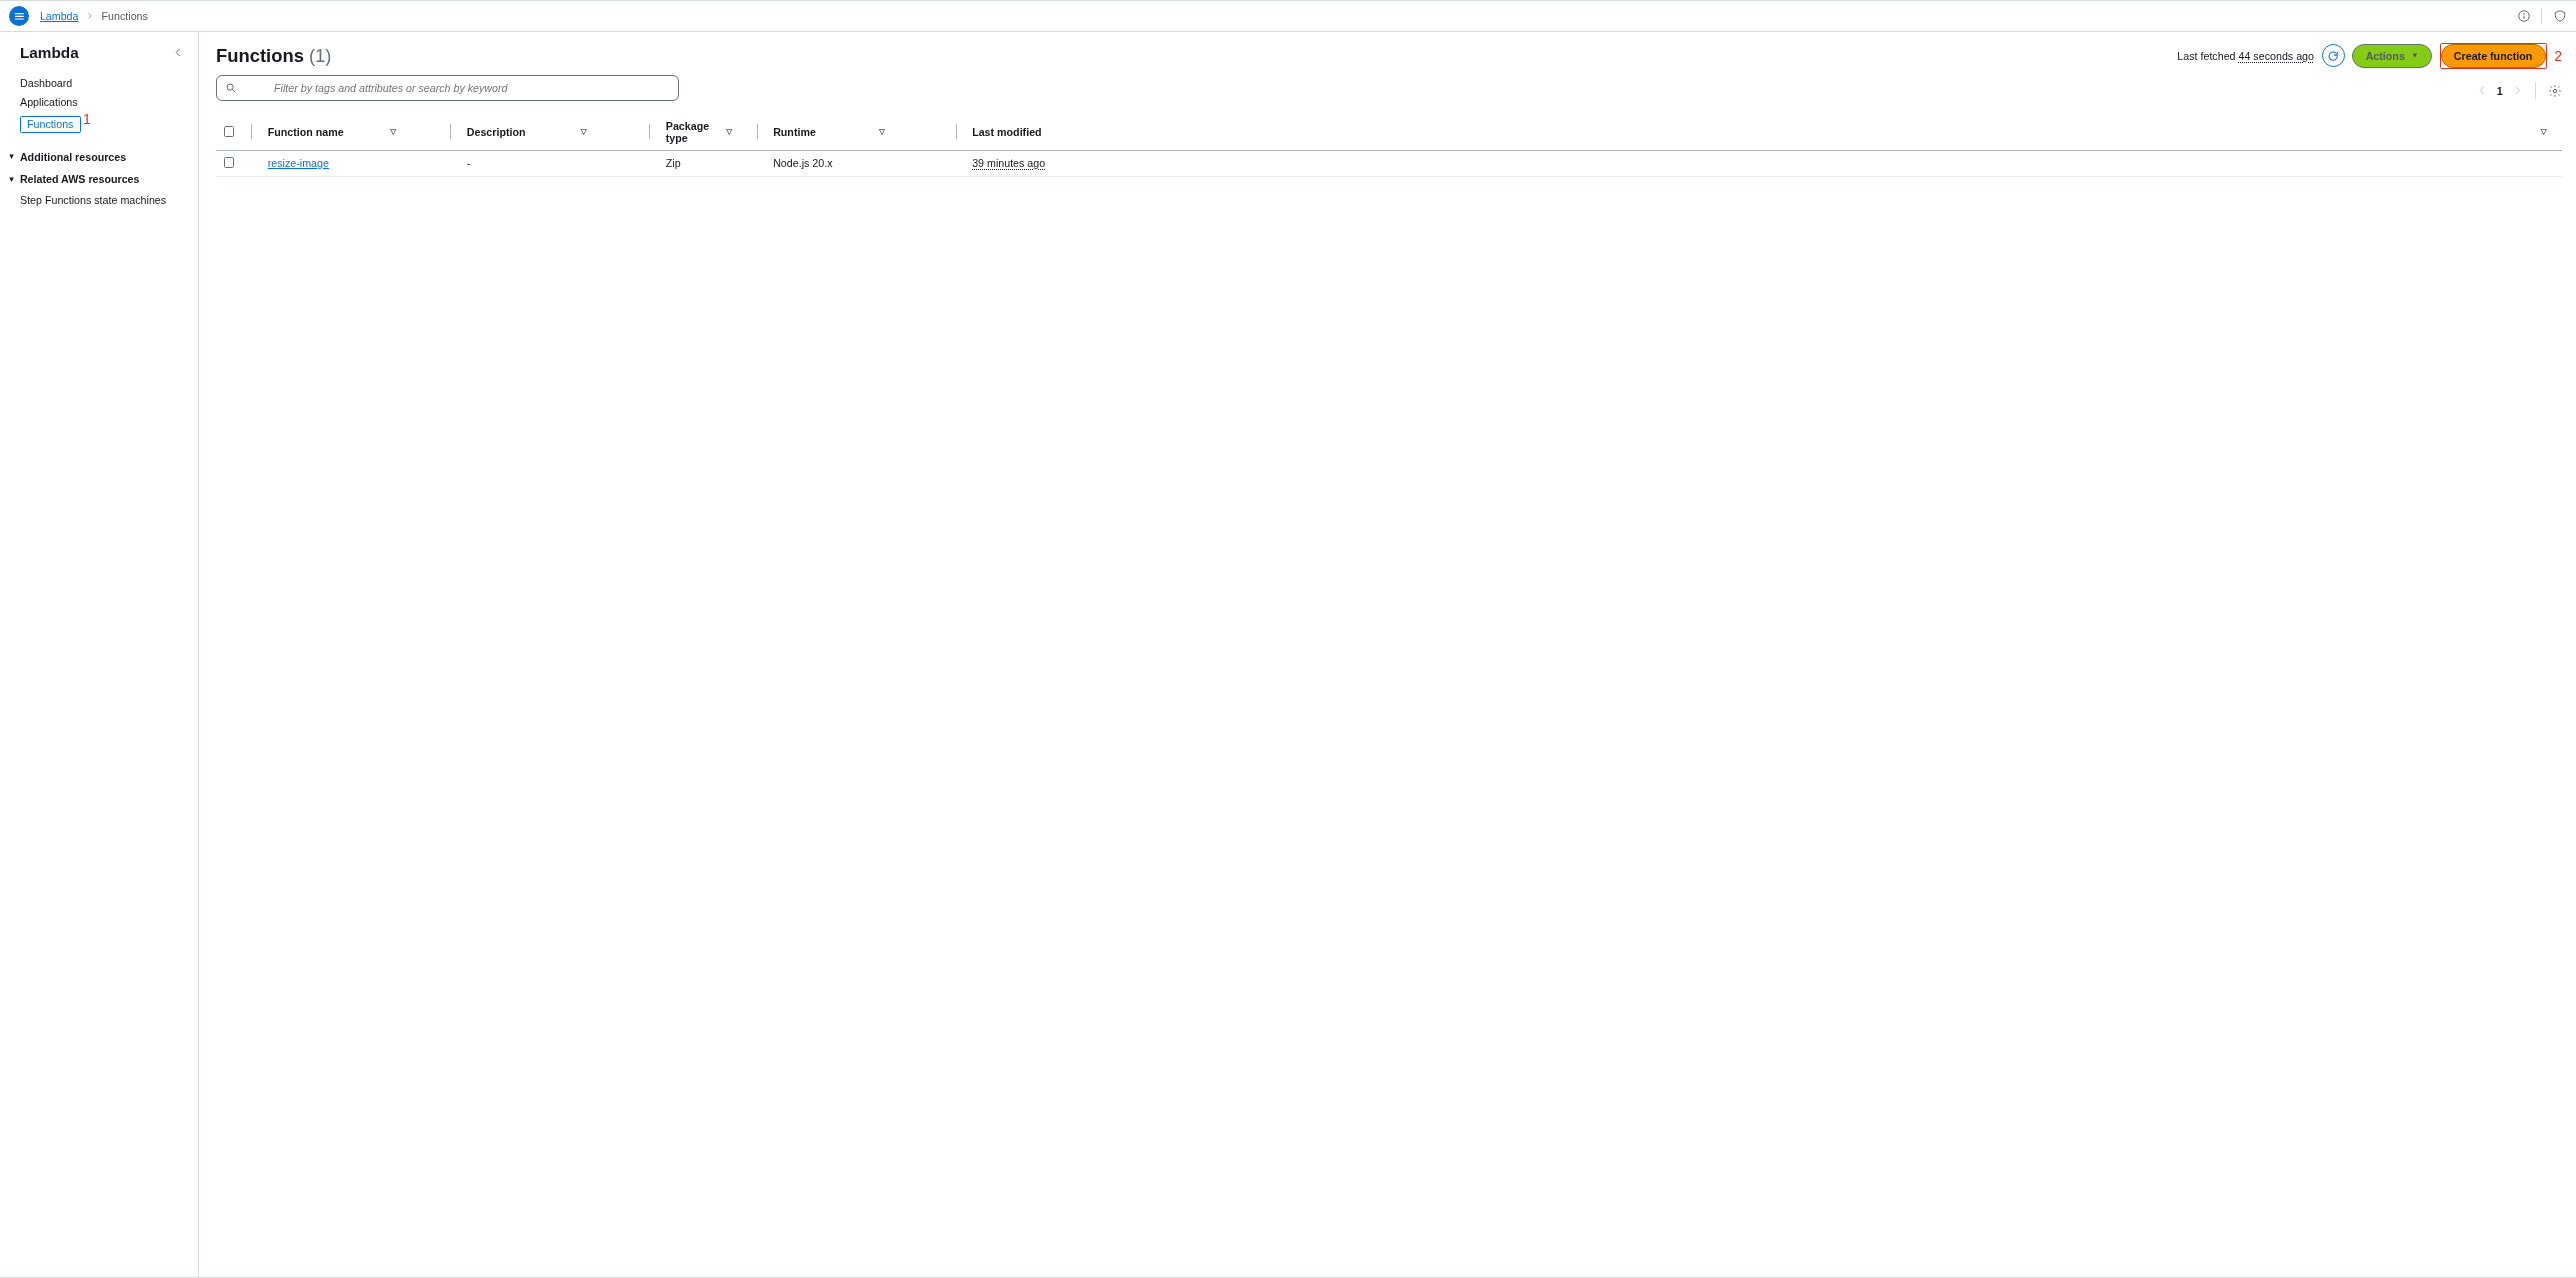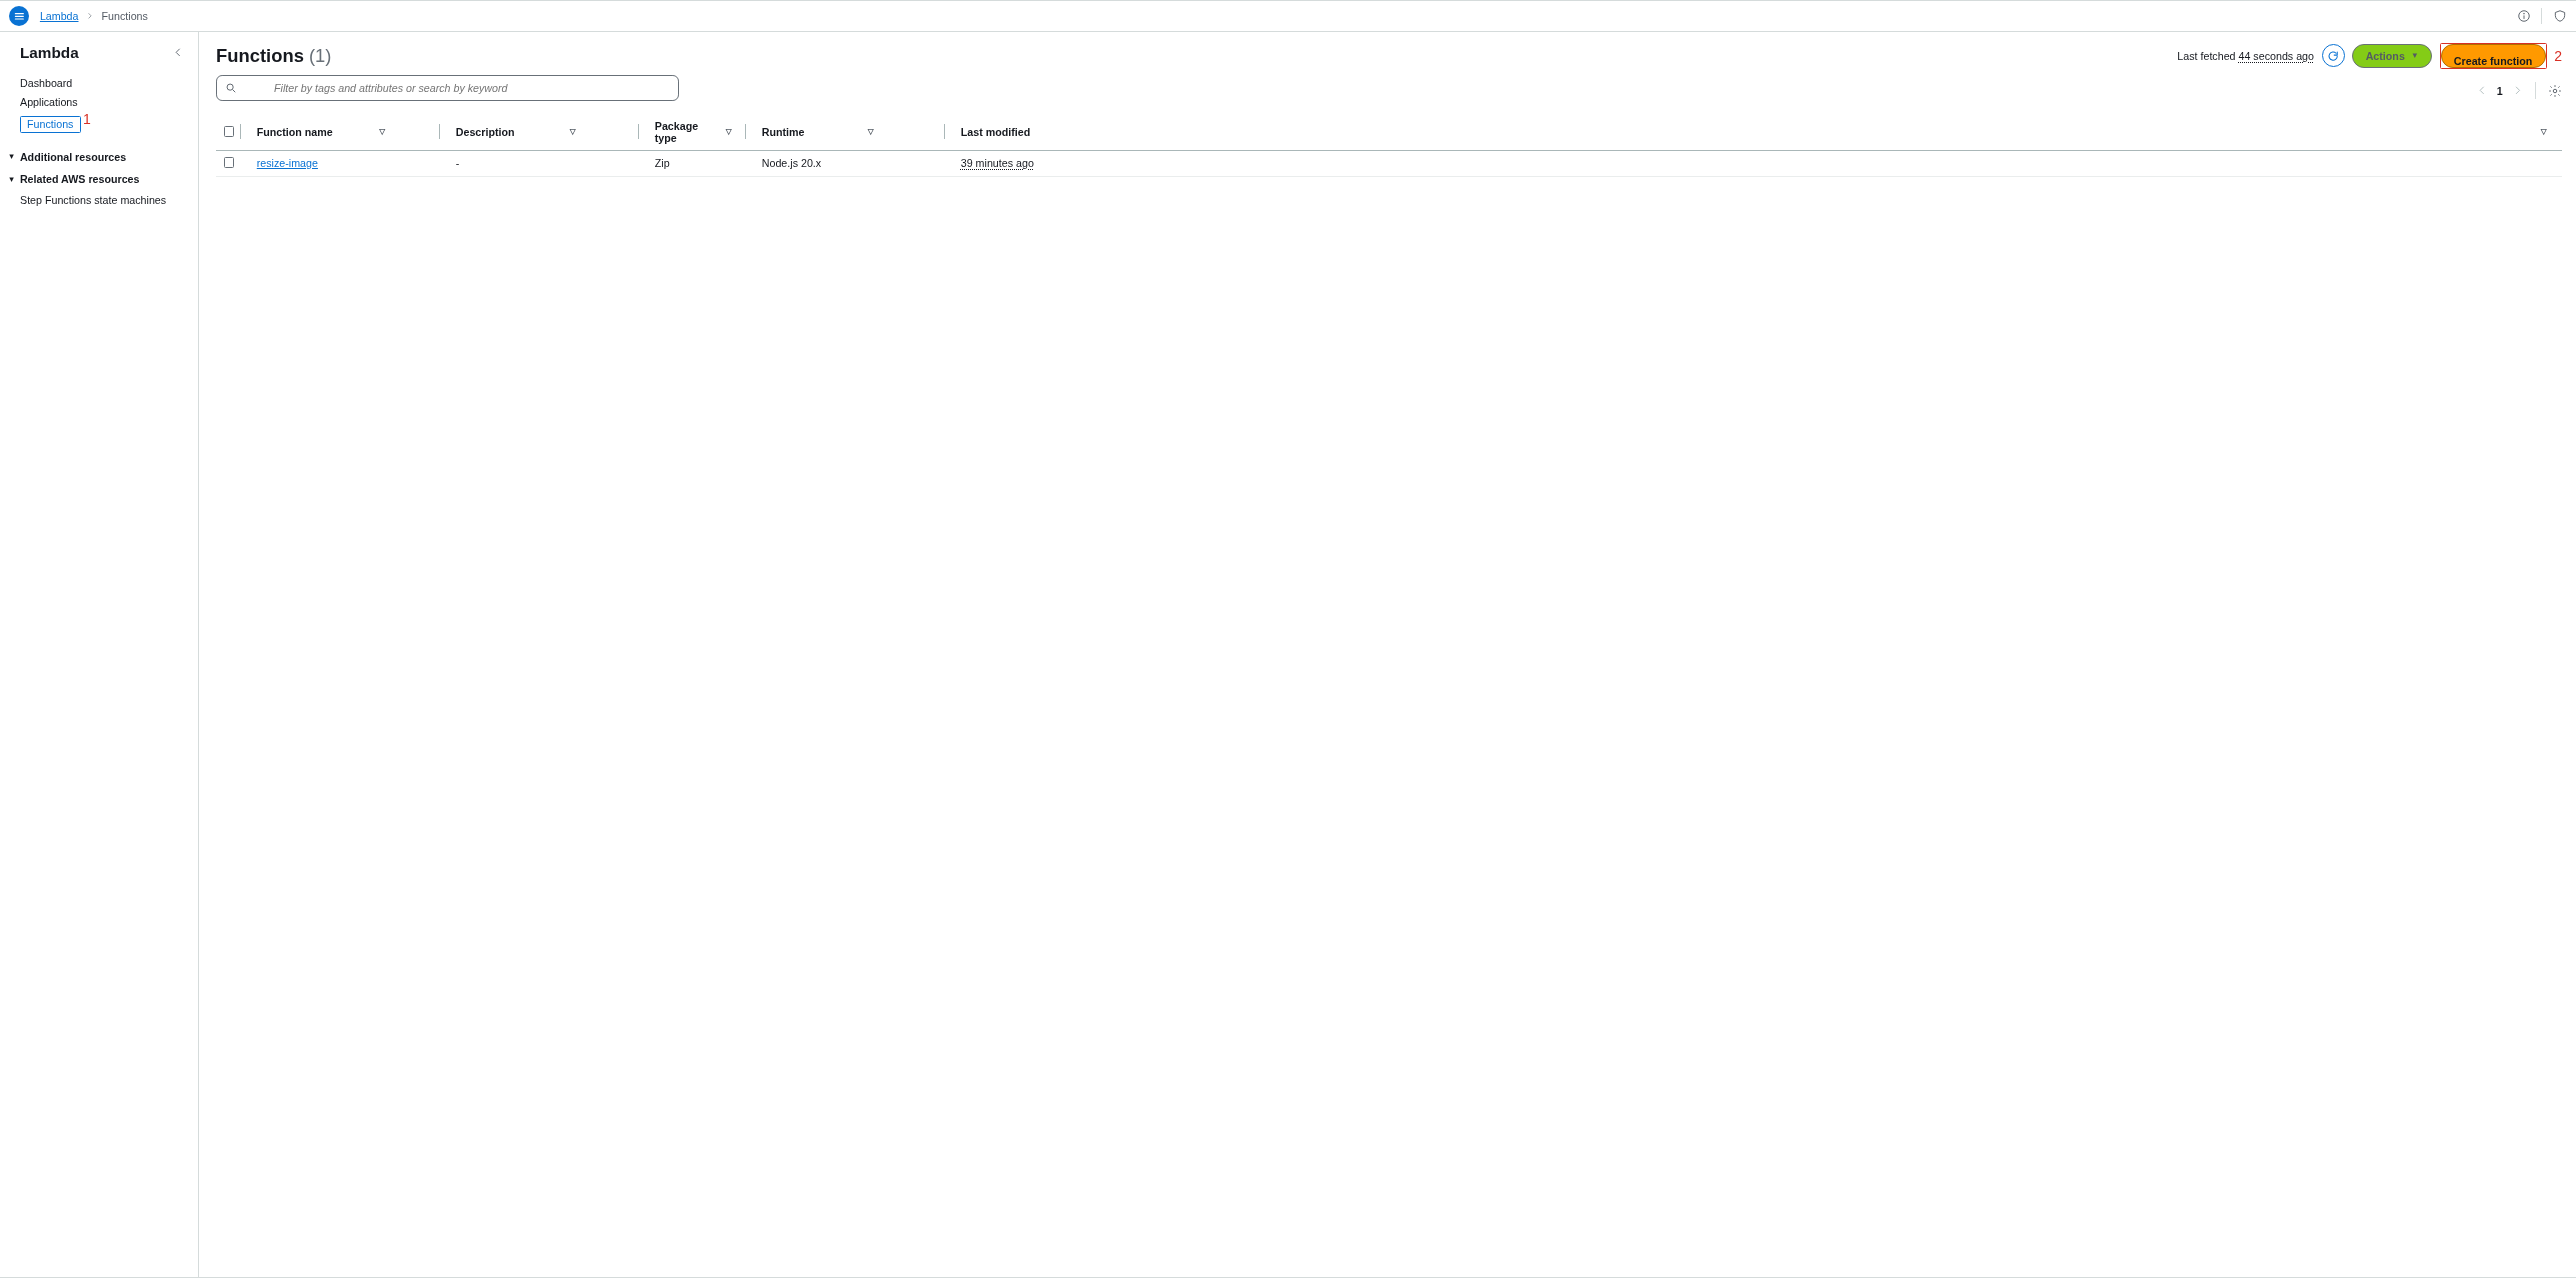--- a/index.html
+++ b/index.html
@@ -133,21 +133,21 @@
     font-size: 10.7px;
   }
   table.fn th, table.fn td {
     text-align: left; padding: 6.1px 7.7px;
     border-bottom: 0.8px solid #eaeded;
   }
   table.fn thead th {
     color: #16191f; font-weight: 600;
     border-bottom: 0.8px solid #aab7b8;
   }
-  .th-inner { display: flex; align-items: center; gap: 6px; }
+  .th-inner { display: flex; align-items: center; gap: 17px; }
   .th-sep { border-left: 0.8px solid #aab7b8; height: 15.3px; margin-left: auto; }
   .th-sort { font-size: 7.7px; color: #545b64; margin-left: auto; margin-right: 7.7px; }
   .cb {
     width: 10.7px; height: 10.7px; border: 0.8px solid #687078; border-radius: 1.5px;
     display: inline-block; cursor: pointer; background: #fff;
   }
   .fn-link { color: #0972d3; text-decoration: underline; cursor: pointer; }
   .dot-und { text-decoration: underline dotted; text-underline-offset: 2.3px; }
 
   .callout-1 {
@@ -236,21 +236,21 @@
         <div class="refresh-btn">
           <svg viewBox="0 0 24 24">
               <path d="M20 12a8 8 0 1 1-2.34-5.66M20 4v6h-6" stroke-width="2" stroke-linecap="round" stroke-linejoin="round"></path>
             </svg>
         </div>
         <div class="btn">
           <span>Actions</span>
           <span class="tri">▼</span>
         </div>
         <span class="callout-box" style="display:inline-flex;">
-          <div class="btn primary" style="border:0.8px solid #b06f00;align-items:flex-end;">
+          <div class="btn primary" style="border:0.8px solid #b06f00;">
             <span>Create function</span>
           </div>
         </span>
         <span class="callout-num">2</span>
       </div>
     </div>
 
     <div class="search-row">
       <div class="search-wrap">
         <svg viewBox="0 0 24 24">

